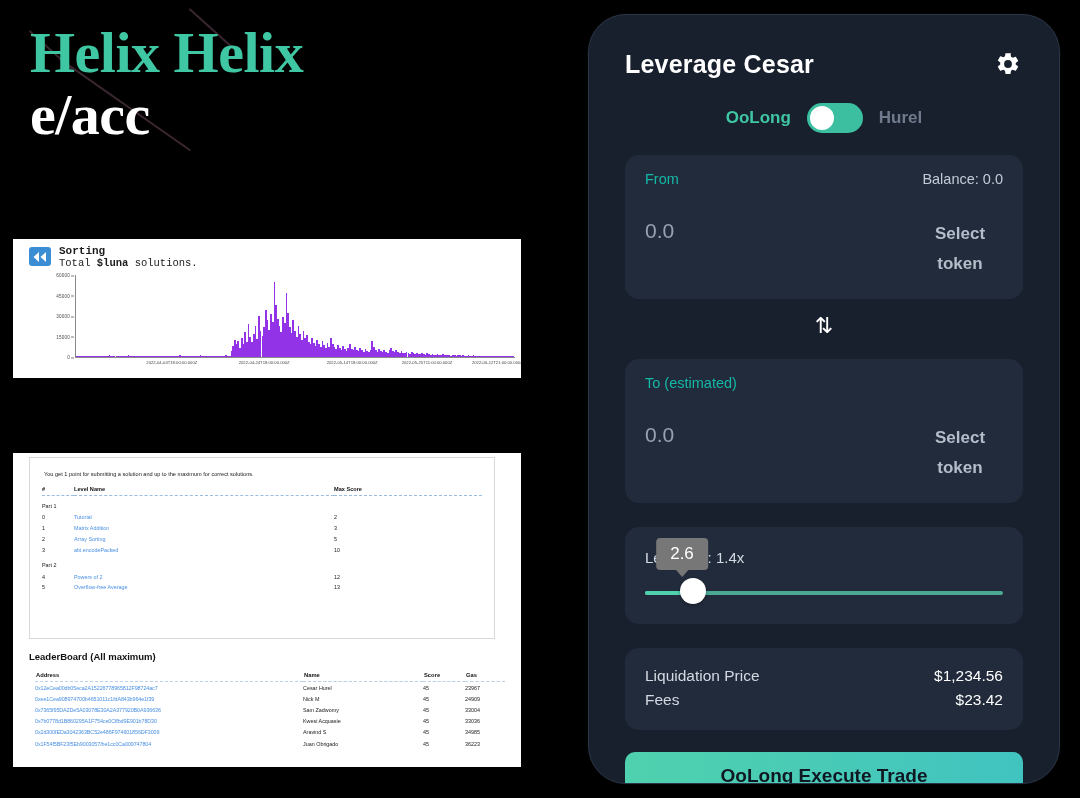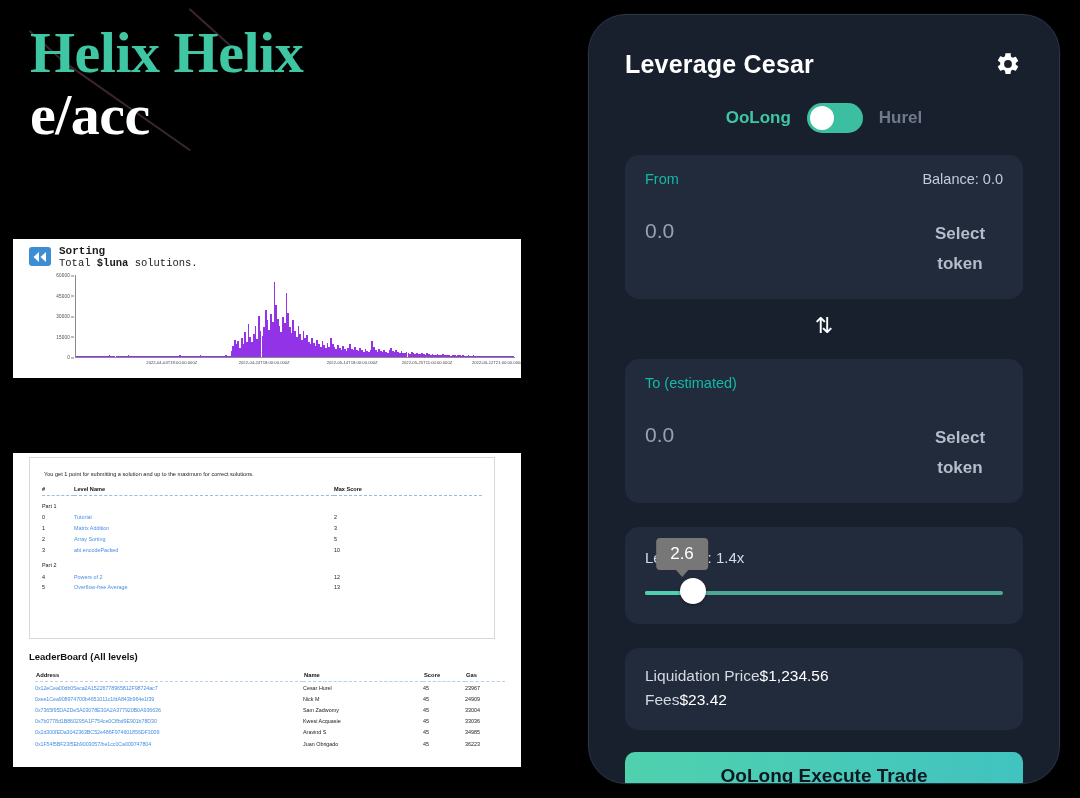--- a/index.html
+++ b/index.html
@@ -156,21 +156,21 @@
   #lev-tooltip::after{
     content:"";position:absolute;left:50%;bottom:-7px;transform:translateX(-50%);
     border-left:7px solid transparent;border-right:7px solid transparent;
     border-top:8px solid #777777;
   }
 
   #summary-card{
     margin:24px 36px 0 36px;background:#222b3b;border-radius:14px;
     padding:16px 20px 18px 20px;
   }
-  .sum-row{display:flex;justify-content:flex-start;align-items:center;padding:3px 0;}
+  .sum-row{display:flex;justify-content:space-between;align-items:center;padding:3px 0;}
   .sum-k{font-size:15.5px;color:#d3d9e2;}
   .sum-v{font-size:15.5px;color:#ffffff;}
 
   #execute-btn{
     margin:22px 36px 0 36px;height:48px;border-radius:10px;
     background:linear-gradient(90deg,#4fd1ae 0%,#41c3c0 100%);
     display:flex;align-items:center;justify-content:center;
     font-size:19px;font-weight:bold;color:#0f1722;cursor:pointer;
   }
 </style>
@@ -524,21 +524,21 @@
             </tr>
             <tr>
               <td class="idx">5</td>
               <td class="lvl"><a>Overflow-free Average</a></td>
               <td>13</td>
             </tr>
           </tbody>
       </table>
     </div>
 
-    <div id="lb-title">LeaderBoard (All levels)</div>
+    <div id="lb-title">LeaderBoard (All maximum)</div>
     <div id="lb-wrap">
       <table class="lb">
         <thead>
           <tr>
             <th>Address</th>
             <th class="nm">Name</th>
             <th class="sc">Score</th>
             <th>Gas</th>
           </tr>
         </thead>

